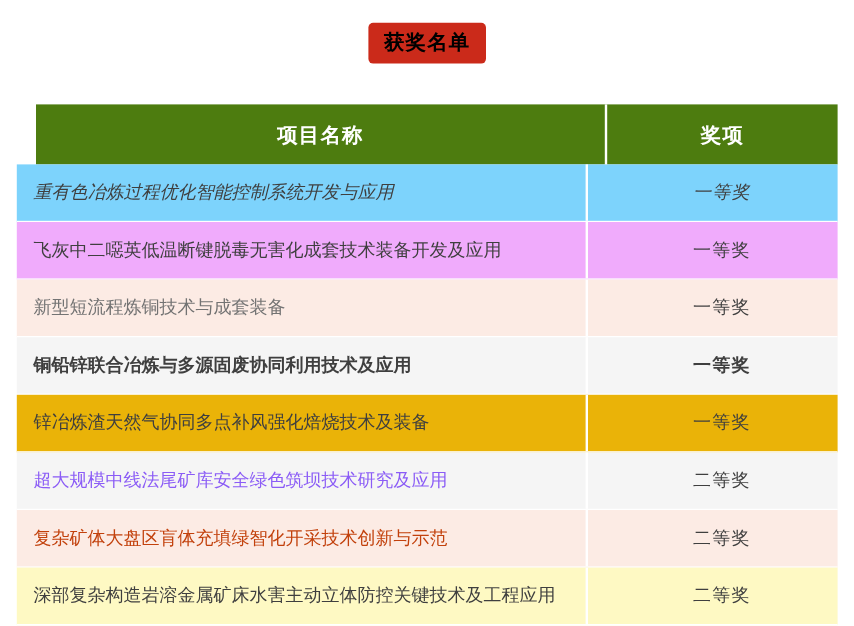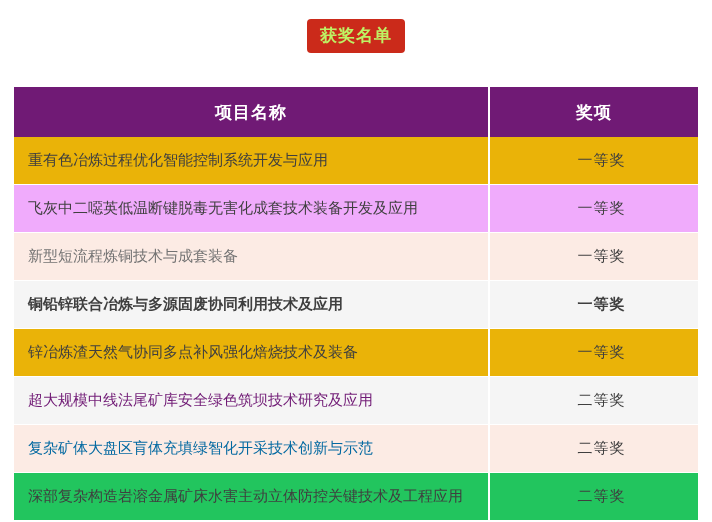--- a/index.html
+++ b/index.html
@@ -41,32 +41,32 @@
   .trow { display: flex; height: 48px; border-bottom: 1px solid #ffffff; }
   .trow .cell { display: flex; align-items: center; font-size: 15px; padding-left: 15px; }
   .trow .cell.project { padding-left: 14px; justify-content: flex-start; }
   .trow .cell.award { justify-content: center; letter-spacing: 1px; }
 </style>
 </head>
 <body>
 
 <div class="page">
 
-  <div class="badge" style="background: rgb(203, 42, 26); color: #bef264;">获奖名单</div>
+  <div class="badge" style="background: rgb(203, 42, 26); color: #000000;">获奖名单</div>
 
   <div class="table-wrap">
 
-    <div class="thead" style="background: #701a75; color: rgb(255, 255, 255);">
+    <div class="thead" style="background: #4d7c0f; color: rgb(255, 255, 255); margin-left: 16px;">
       <div class="cell col-project">项目名称</div>
       <div class="col-divider"></div>
       <div class="cell col-award">奖项</div>
     </div>
 
     <div id="tbody">
-        <div class="trow" style="background: #eab308;">
+        <div class="trow" style="background: #7dd3fc; font-style: italic;">
           <div class="cell project col-project" style="color: rgb(63, 63, 63);">重有色冶炼过程优化智能控制系统开发与应用</div>
           <div class="col-divider"></div>
           <div class="cell award col-award" style="color: rgb(63, 63, 63);">一等奖</div>
         </div>
         <div class="trow" style="background: #f0abfc;">
           <div class="cell project col-project" style="color: rgb(63, 63, 63);">飞灰中二噁英低温断键脱毒无害化成套技术装备开发及应用</div>
           <div class="col-divider"></div>
           <div class="cell award col-award" style="color: rgb(63, 63, 63);">一等奖</div>
         </div>
         <div class="trow" style="background: rgb(252, 235, 228);">
@@ -78,30 +78,30 @@
           <div class="cell project col-project" style="color: rgb(63, 63, 63);">铜铅锌联合冶炼与多源固废协同利用技术及应用</div>
           <div class="col-divider"></div>
           <div class="cell award col-award" style="color: rgb(63, 63, 63);">一等奖</div>
         </div>
         <div class="trow" style="background: #eab308;">
           <div class="cell project col-project" style="color: rgb(63, 63, 63);">锌冶炼渣天然气协同多点补风强化焙烧技术及装备</div>
           <div class="col-divider"></div>
           <div class="cell award col-award" style="color: rgb(63, 63, 63);">一等奖</div>
         </div>
         <div class="trow" style="background: rgb(245, 245, 245);">
-          <div class="cell project col-project" style="color: #701a75;">超大规模中线法尾矿库安全绿色筑坝技术研究及应用</div>
+          <div class="cell project col-project" style="color: #8b5cf6;">超大规模中线法尾矿库安全绿色筑坝技术研究及应用</div>
           <div class="col-divider"></div>
           <div class="cell award col-award" style="color: rgb(63, 63, 63);">二等奖</div>
         </div>
         <div class="trow" style="background: rgb(252, 235, 228);">
-          <div class="cell project col-project" style="color: #0369a1;">复杂矿体大盘区肓体充填绿智化开采技术创新与示范</div>
+          <div class="cell project col-project" style="color: #c2410c;">复杂矿体大盘区肓体充填绿智化开采技术创新与示范</div>
           <div class="col-divider"></div>
           <div class="cell award col-award" style="color: rgb(63, 63, 63);">二等奖</div>
         </div>
-        <div class="trow" style="background: #22c55e;">
+        <div class="trow" style="background: #fef9c3;">
           <div class="cell project col-project" style="color: rgb(63, 63, 63);">深部复杂构造岩溶金属矿床水害主动立体防控关键技术及工程应用</div>
           <div class="col-divider"></div>
           <div class="cell award col-award" style="color: rgb(63, 63, 63);">二等奖</div>
         </div>
       </div>
 
   </div>
 
 </div>
 

